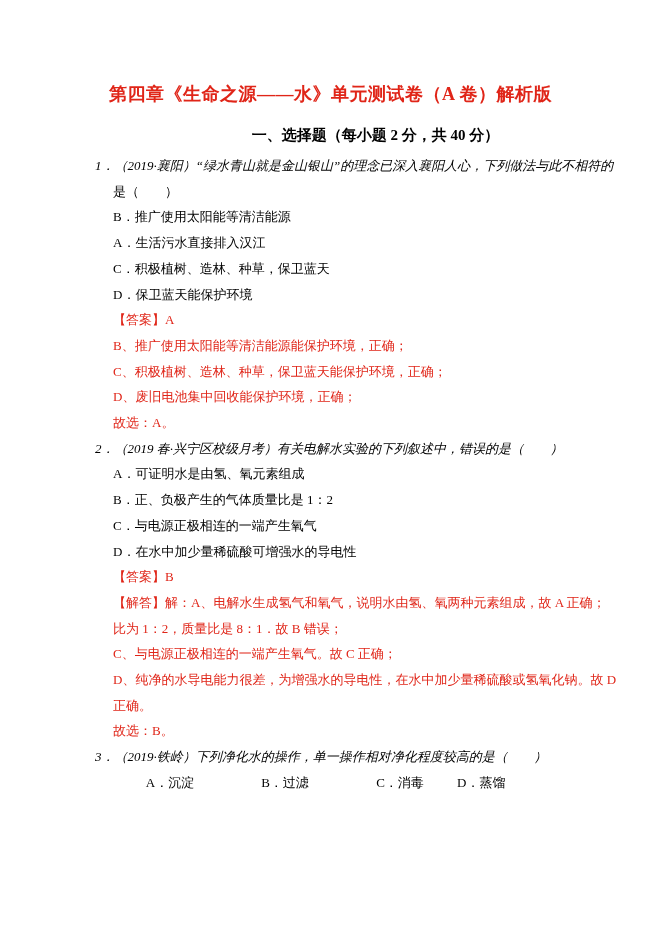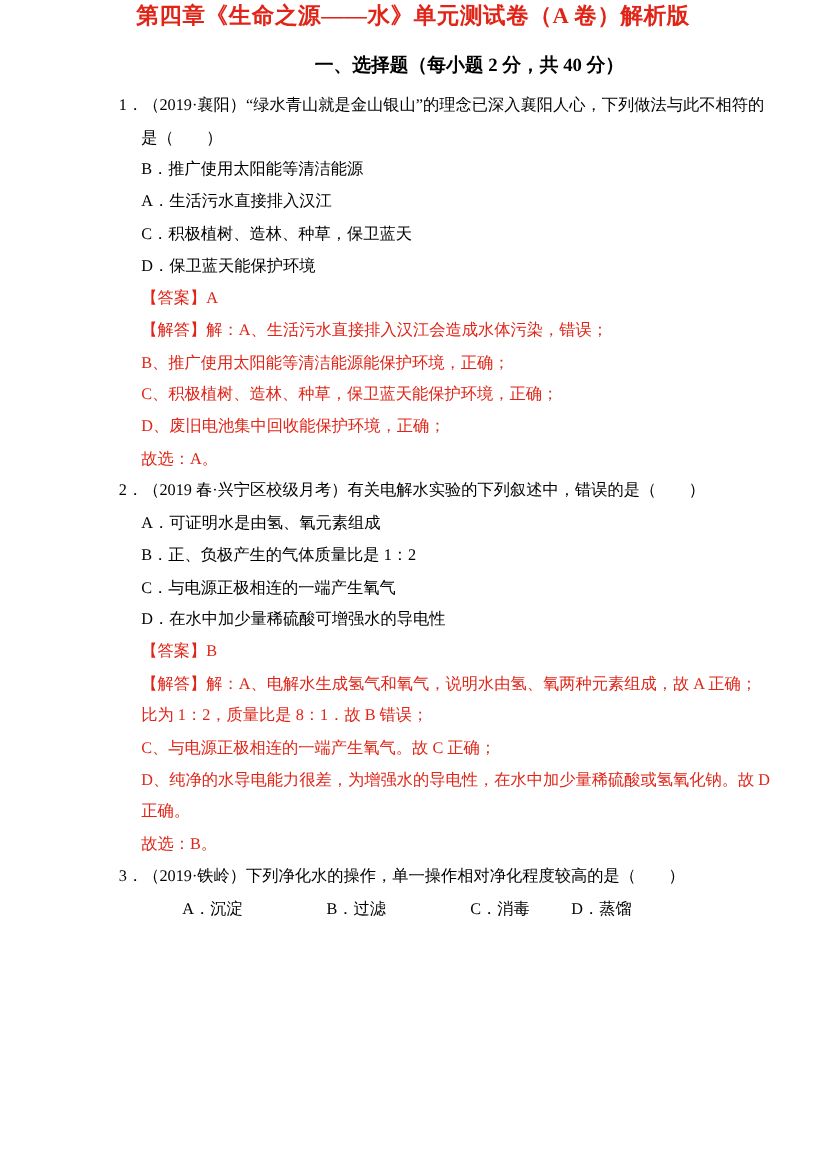--- a/index.html
+++ b/index.html
@@ -6,20 +6,21 @@
     margin: 0;
     padding: 0;
     background: #ffffff;
   }
   .page {
     position: relative;
     width: 661px;
     height: 935px;
     background: var(--background, #ffffff);
     box-sizing: border-box;
+    padding-top: 82px;
     overflow: hidden;
     font-family: "Liberation Serif", "DejaVu Serif", serif;
     color: var(--text-black, #000000);
   }
   .doc-title {
     margin: 0 0 12px 0;
     text-align: center;
     font-size: 18px;
     font-weight: bold;
     line-height: 24px;
@@ -33,21 +34,21 @@
     font-weight: bold;
     line-height: 27px;
     white-space: nowrap;
     text-align: center;
   }
   .line {
     font-size: 13px;
     line-height: 25.7px;
     white-space: nowrap;
   }
-  .q-first { margin-left: 95px; }
+  .q-first { margin-left: 95px; font-style: italic; }
   .indent  { margin-left: 113px; }
   .red     { color: var(--accent-red, #e02518); }
   .opt-row { display: flex; text-align: center; }
   .opt-cell { display: inline-block; }
   .opt-cell.w1 { width: 114px; }
   .opt-cell.w2 { width: 116px; }
   .opt-cell.w3 { width: 114px; }
 </style>
 </head>
 <body>
@@ -58,21 +59,20 @@
 
   <div class="section-heading">一、选择题（每小题 2 分，共 40 分）</div>
 
   <div class="line q-first">1．（2019·襄阳）“绿水青山就是金山银山”的理念已深入襄阳人心，下列做法与此不相符的</div>
   <div class="line indent">是（　　）</div>
   <div class="line indent">B．推广使用太阳能等清洁能源</div>
   <div class="line indent">A．生活污水直接排入汉江</div>
   <div class="line indent">C．积极植树、造林、种草，保卫蓝天</div>
   <div class="line indent">D．保卫蓝天能保护环境</div>
   <div class="line indent red">【答案】A</div>
-  <div class="line indent red">【解答】解：A、生活污水直接排入汉江会造成水体污染，错误；</div>
   <div class="line indent red">B、推广使用太阳能等清洁能源能保护环境，正确；</div>
   <div class="line indent red">C、积极植树、造林、种草，保卫蓝天能保护环境，正确；</div>
   <div class="line indent red">D、废旧电池集中回收能保护环境，正确；</div>
   <div class="line indent red">故选：A。</div>
 
   <div class="line q-first">2．（2019 春·兴宁区校级月考）有关电解水实验的下列叙述中，错误的是（　　）</div>
   <div class="line indent">A．可证明水是由氢、氧元素组成</div>
   <div class="line indent">B．正、负极产生的气体质量比是 1：2</div>
   <div class="line indent">C．与电源正极相连的一端产生氧气</div>
   <div class="line indent">D．在水中加少量稀硫酸可增强水的导电性</div>

